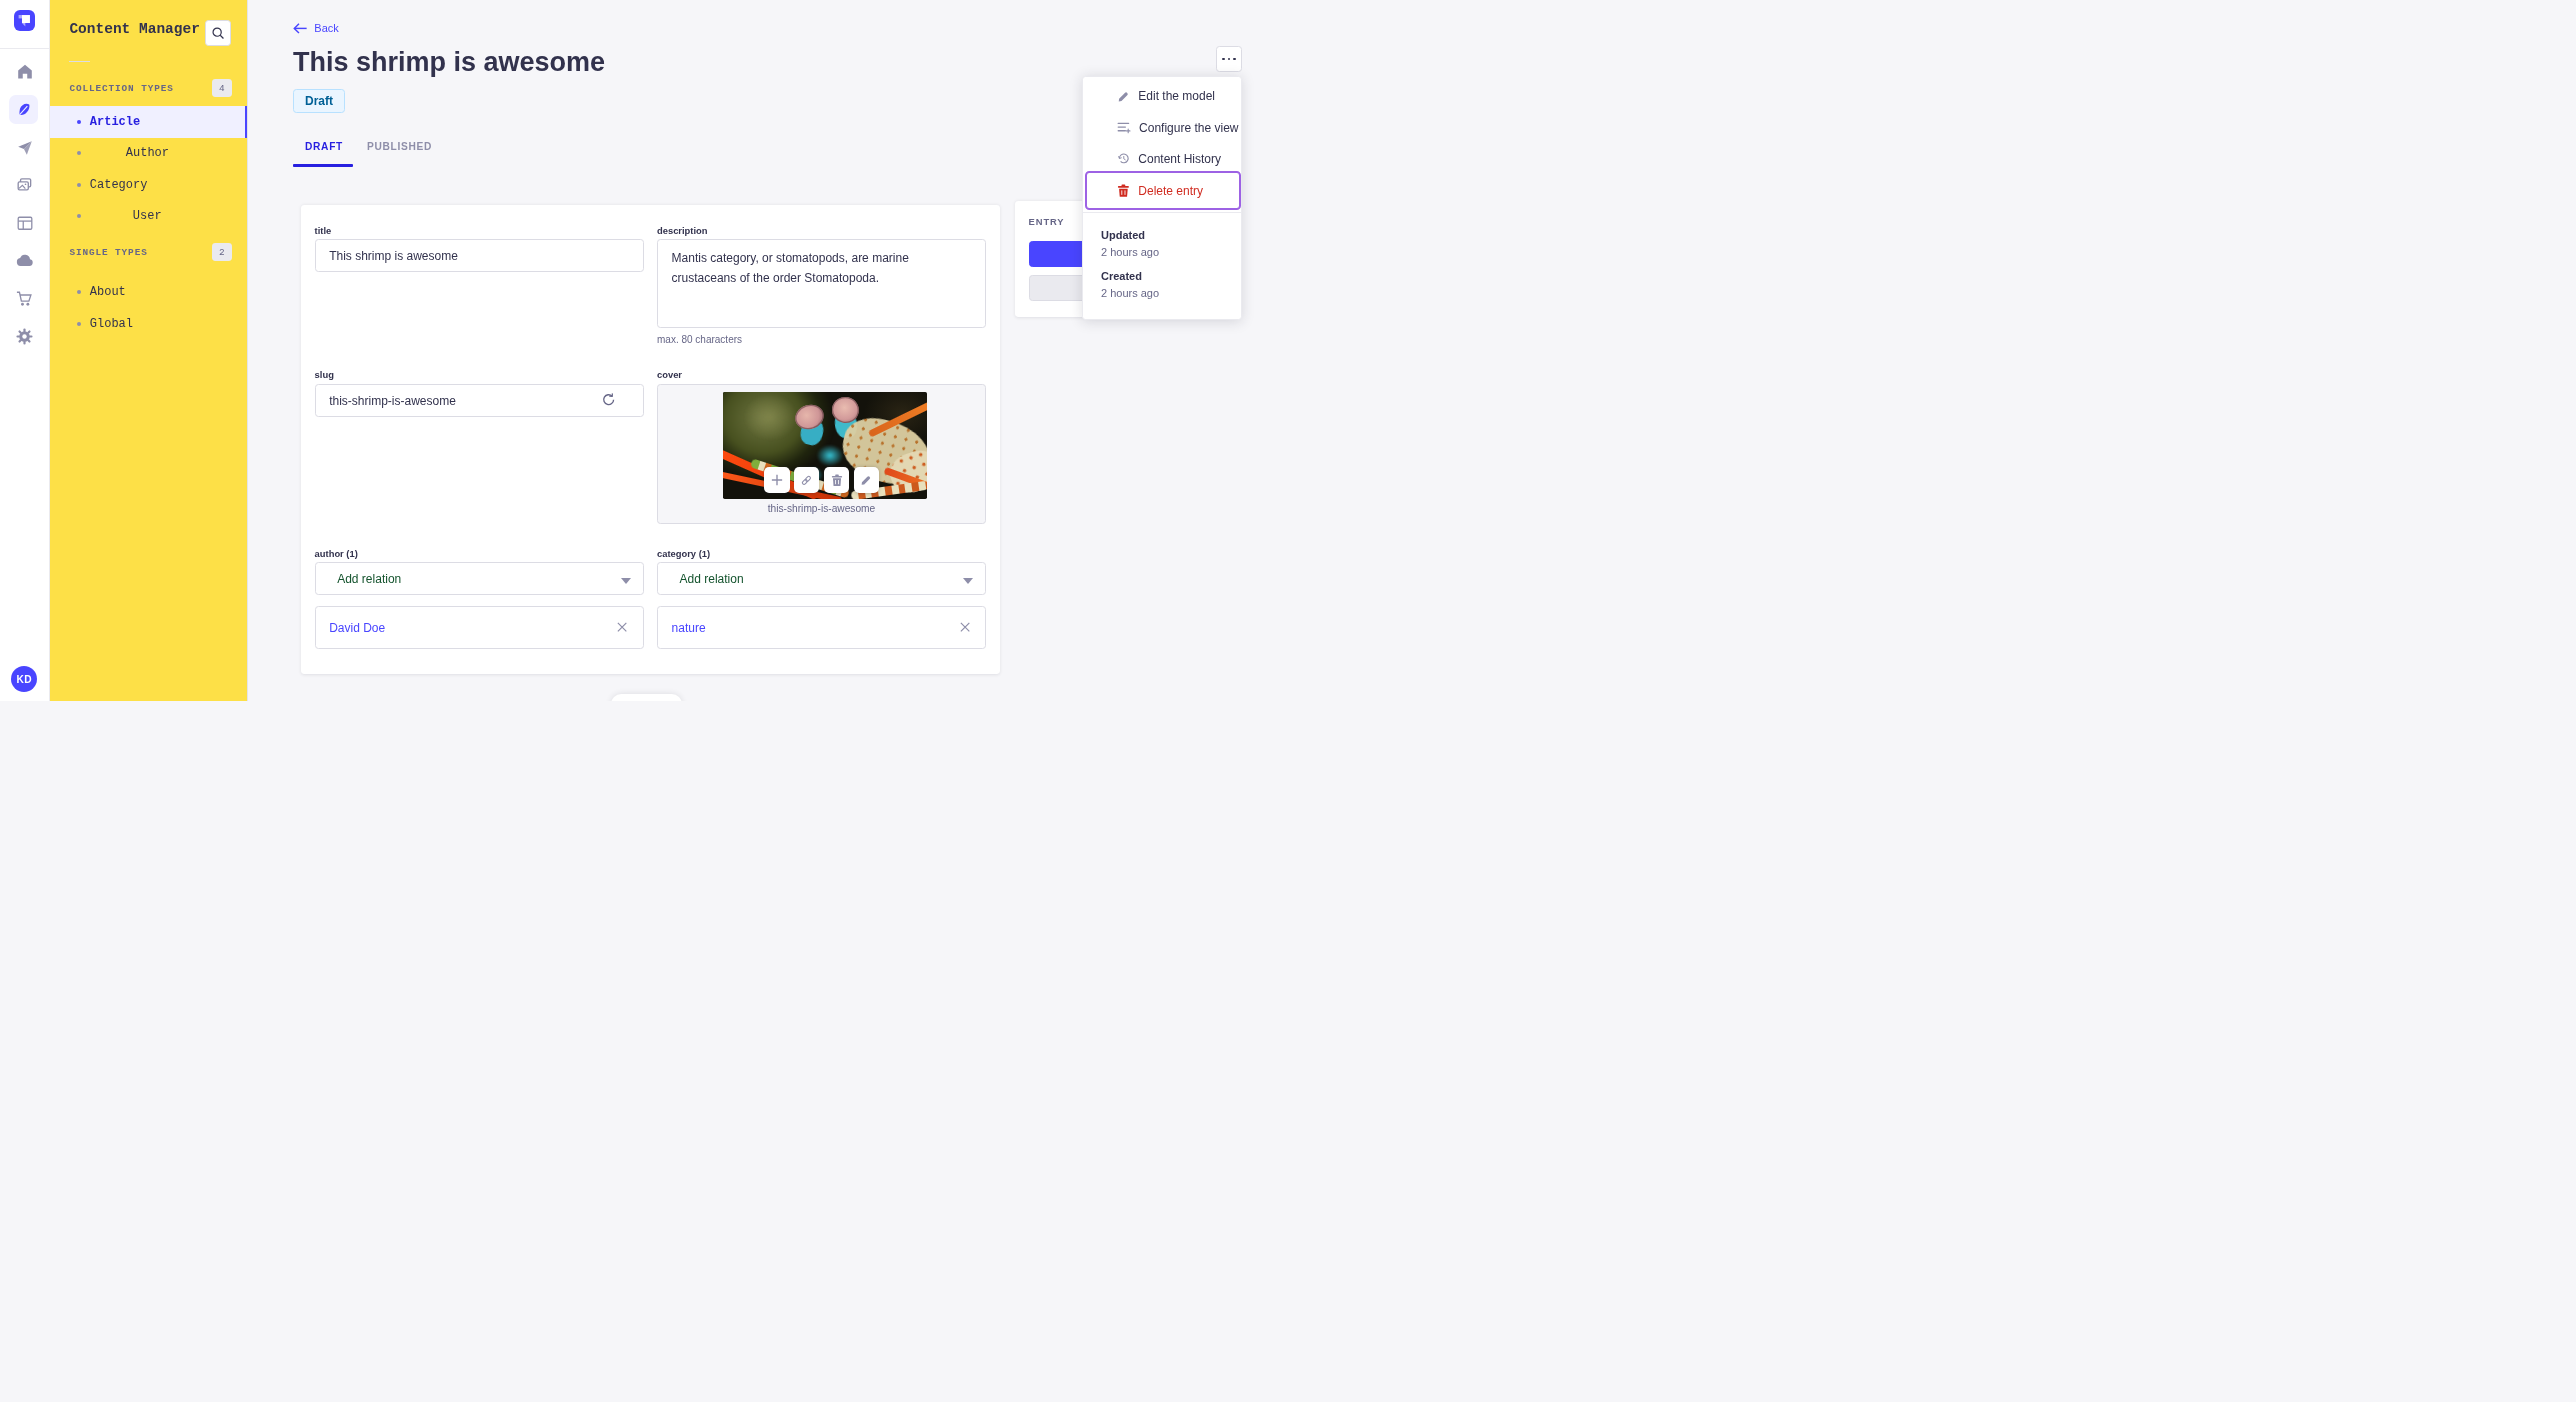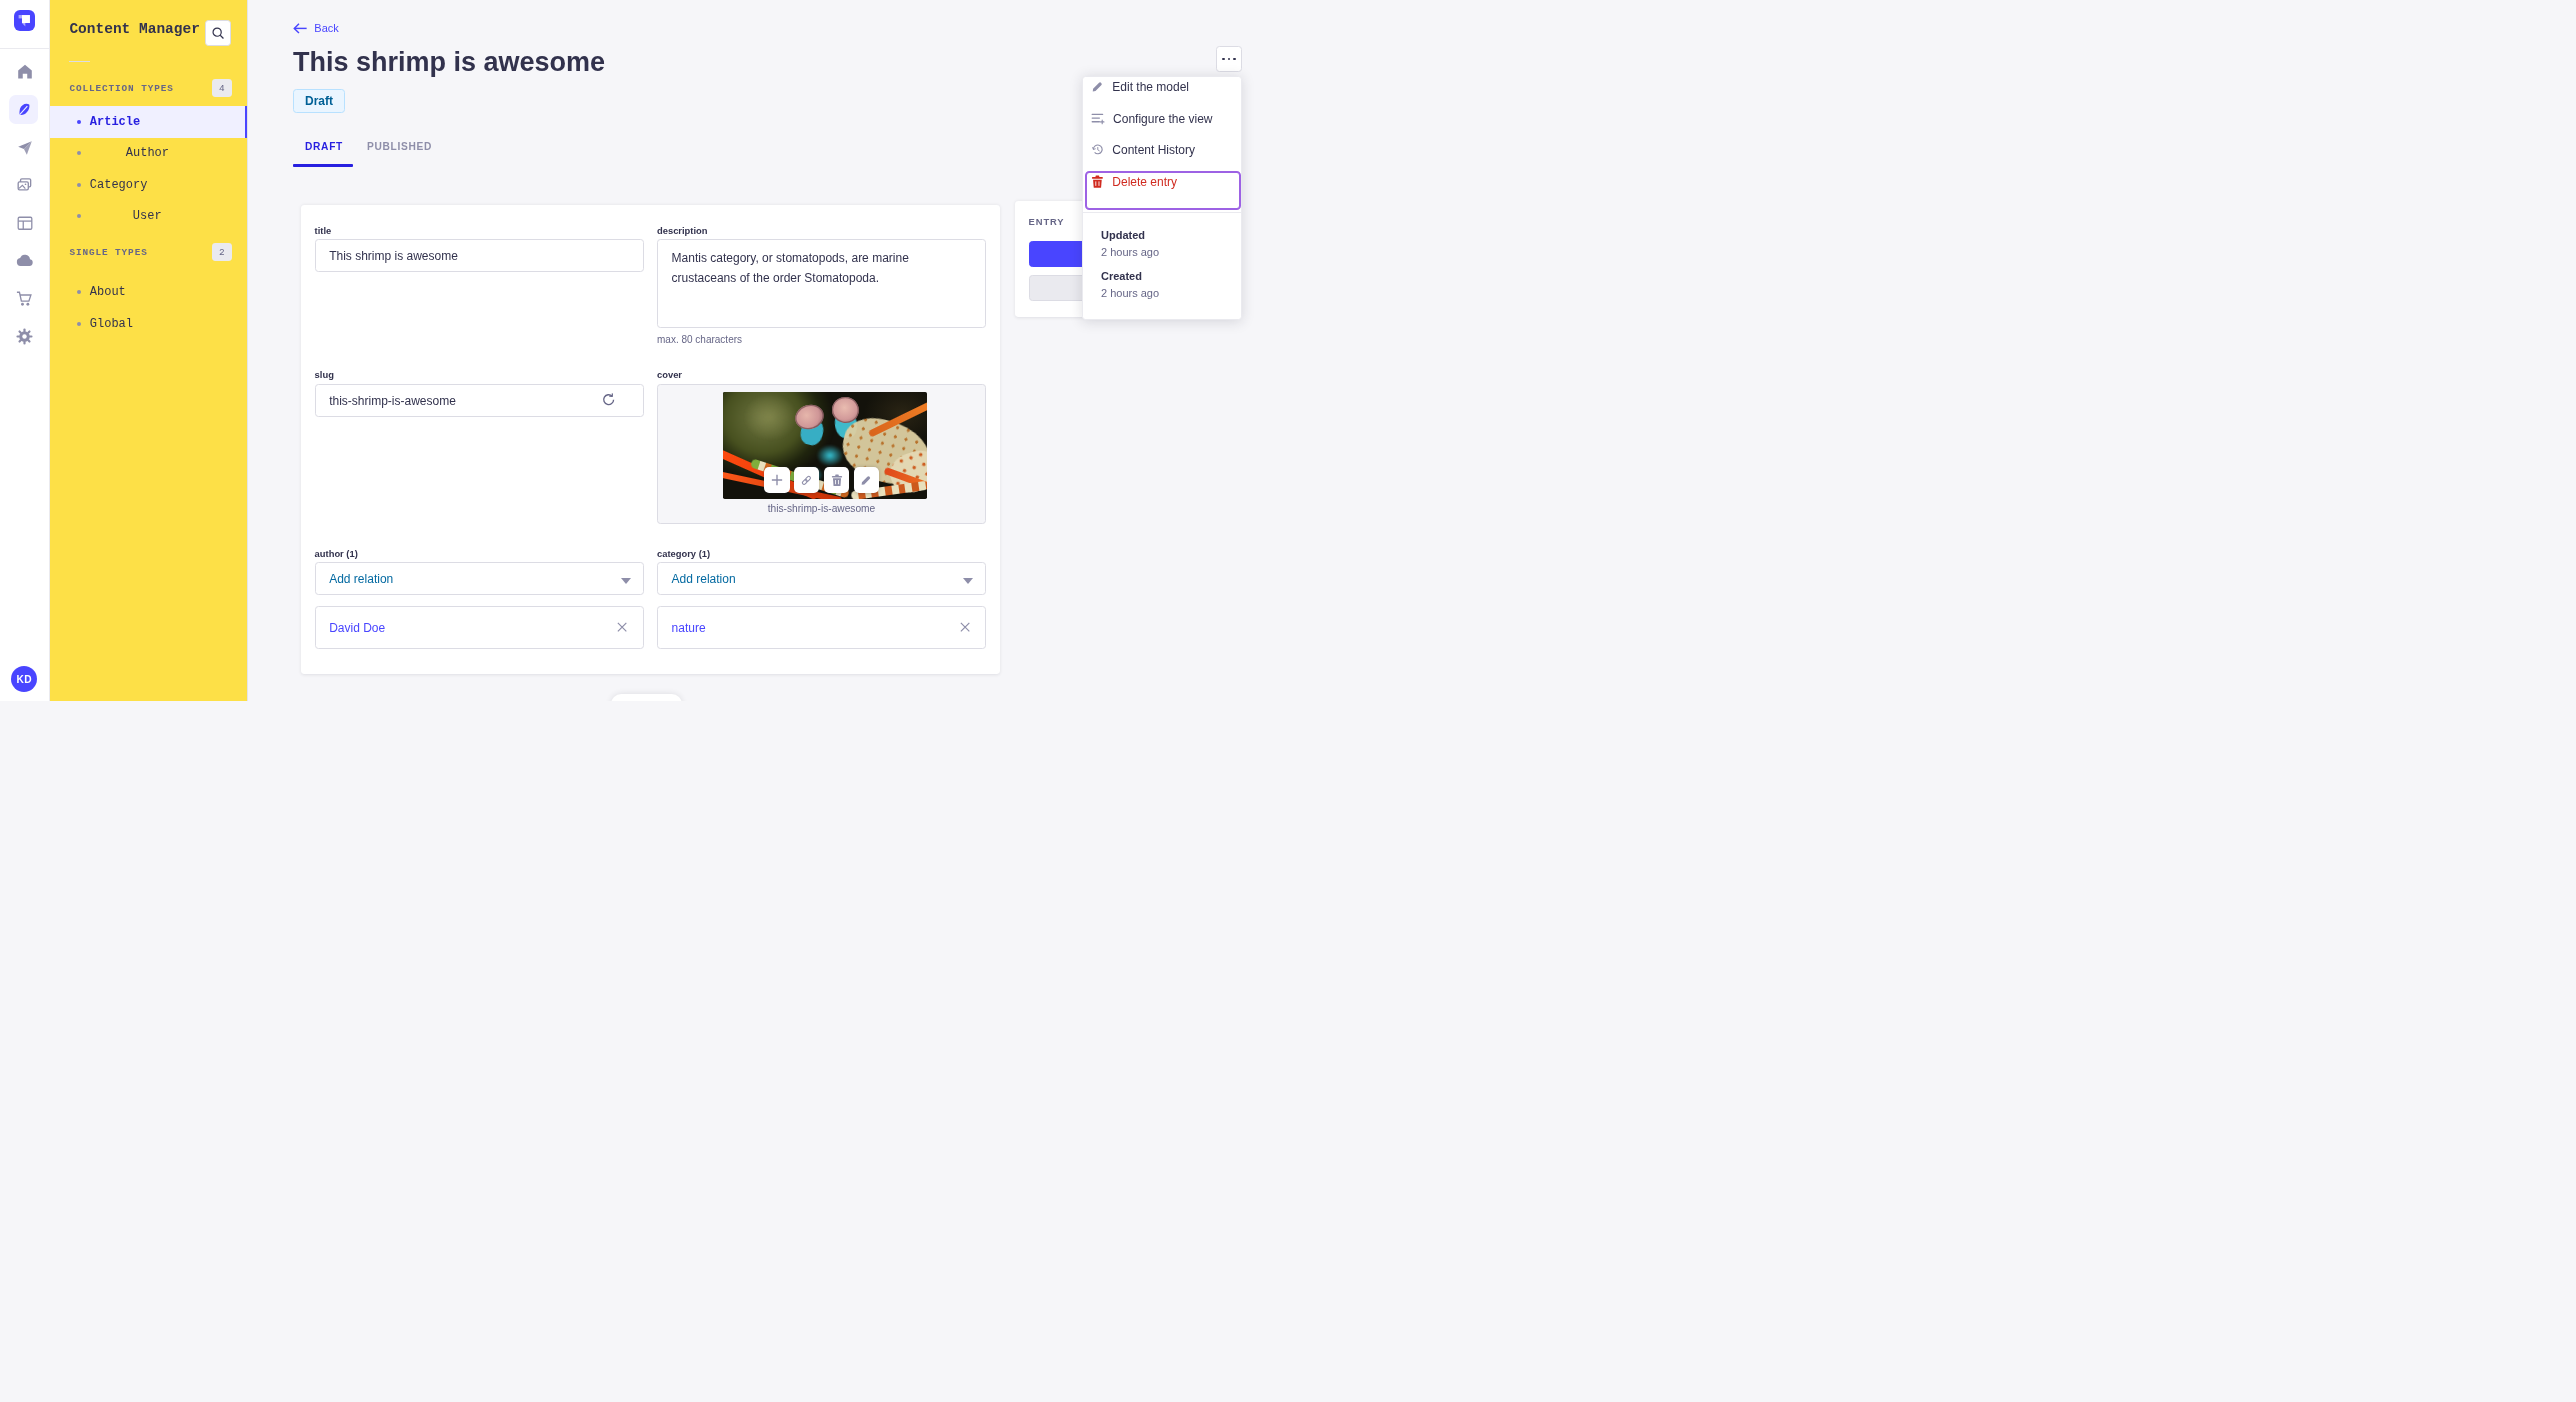--- a/index.html
+++ b/index.html
@@ -50,21 +50,21 @@
 
   
   .card{position:absolute;left:301px;top:205px;width:699px;height:469px;background:#fff;border-radius:3.4px;
     box-shadow:0 0.9px 3.4px rgba(33,33,52,.1);z-index:1;}
   .f-label{position:absolute;font-size:9.4px;font-weight:bold;color:#32324D;}
   .f-input{position:absolute;background:#fff;border:0.9px solid #DCDCE4;border-radius:3.4px;box-sizing:border-box;
     font-size:12px;color:#32324D;display:flex;align-items:center;padding:0 13.6px;}
   .f-area{position:absolute;background:#fff;border:0.9px solid #DCDCE4;border-radius:3.4px;box-sizing:border-box;
     font-size:12px;color:#32324D;line-height:20px;padding:7.7px 13.6px;}
   .f-hint{position:absolute;font-size:10px;color:#666687;}
-  .placeholder{color:#0369a1;}
+  .placeholder{color:#14532d;margin-left:8px;}
   .caret{position:absolute;right:12px;top:14.5px;width:0;height:0;border-left:5.5px solid transparent;border-right:5.5px solid transparent;border-top:6px solid #8E8EA9;}
   .rel-box{position:absolute;background:#fff;border:0.9px solid #DCDCE4;border-radius:3.4px;box-sizing:border-box;
     display:flex;align-items:center;justify-content:space-between;padding:0 15.3px 0 13.6px;}
   .rel-link{font-size:12px;color:#4945FF;cursor:pointer;}
   .x-btn{cursor:pointer;display:flex;}
 
   
   .cover-box{position:absolute;background:#F6F6F9;border:0.9px solid #DCDCE4;border-radius:3.4px;box-sizing:border-box;}
   .cover-img{position:absolute;left:65px;top:6.8px;width:204px;height:107px;background:#13120b;overflow:hidden;border-radius:1.7px;}
   .ci{position:absolute;}
@@ -76,21 +76,21 @@
   
   .entry-panel{position:absolute;left:1015px;top:201px;width:213px;height:116px;background:#fff;border-radius:3.4px;
     box-shadow:0 0.9px 3.4px rgba(33,33,52,.1);z-index:5;}
   .entry-title{position:absolute;left:13.6px;top:14.5px;font-size:9.4px;font-weight:bold;letter-spacing:0.9px;color:#666687;}
   .btn-primary{position:absolute;left:13.6px;top:40px;width:186px;height:26.4px;background:#4945FF;border:0.9px solid #4945FF;border-radius:3.4px;cursor:pointer;box-sizing:border-box;}
   .btn-disabled{position:absolute;left:13.6px;top:74px;width:186px;height:25.6px;background:#EAEAEF;border:0.9px solid #DCDCE4;border-radius:3.4px;cursor:pointer;box-sizing:border-box;}
 
   
   .menu{position:absolute;left:1082px;top:76px;width:160px;height:244px;background:#fff;border:0.9px solid #EAEAEF;border-radius:3.4px;
     box-shadow:0 1.7px 12.8px rgba(33,33,52,.15);z-index:10;box-sizing:border-box;}
-  .menu-item{position:absolute;left:0;width:100%;height:31.5px;display:flex;gap:8.5px;padding-left:8px;
+  .menu-item{position:absolute;left:0;width:100%;height:31.5px;display:flex;align-items:center;gap:8.5px;padding-left:34px;
     box-sizing:border-box;font-size:12px;color:#32324D;cursor:pointer;}
   .menu-item.danger{color:#D02B20;}
   .menu-divider{position:absolute;left:0;top:135px;width:100%;height:0.9px;background:#EAEAEF;}
   .menu-info-label{position:absolute;left:18px;font-size:11px;font-weight:bold;color:#32324D;}
   .menu-info-value{position:absolute;left:18px;font-size:11px;color:#666687;}
   .delete-ring{position:absolute;left:1.7px;top:94px;width:156px;height:39px;border:2.6px solid #9D62E4;border-radius:4.3px;box-sizing:border-box;pointer-events:none;z-index:11;}
 
   
   .bottom-pill{position:absolute;left:611px;top:694px;width:71px;height:20.4px;background:#fff;border-radius:10.2px 10.2px 0 0;
     box-shadow:0 0 6.8px rgba(33,33,52,.12);z-index:6;cursor:pointer;}

